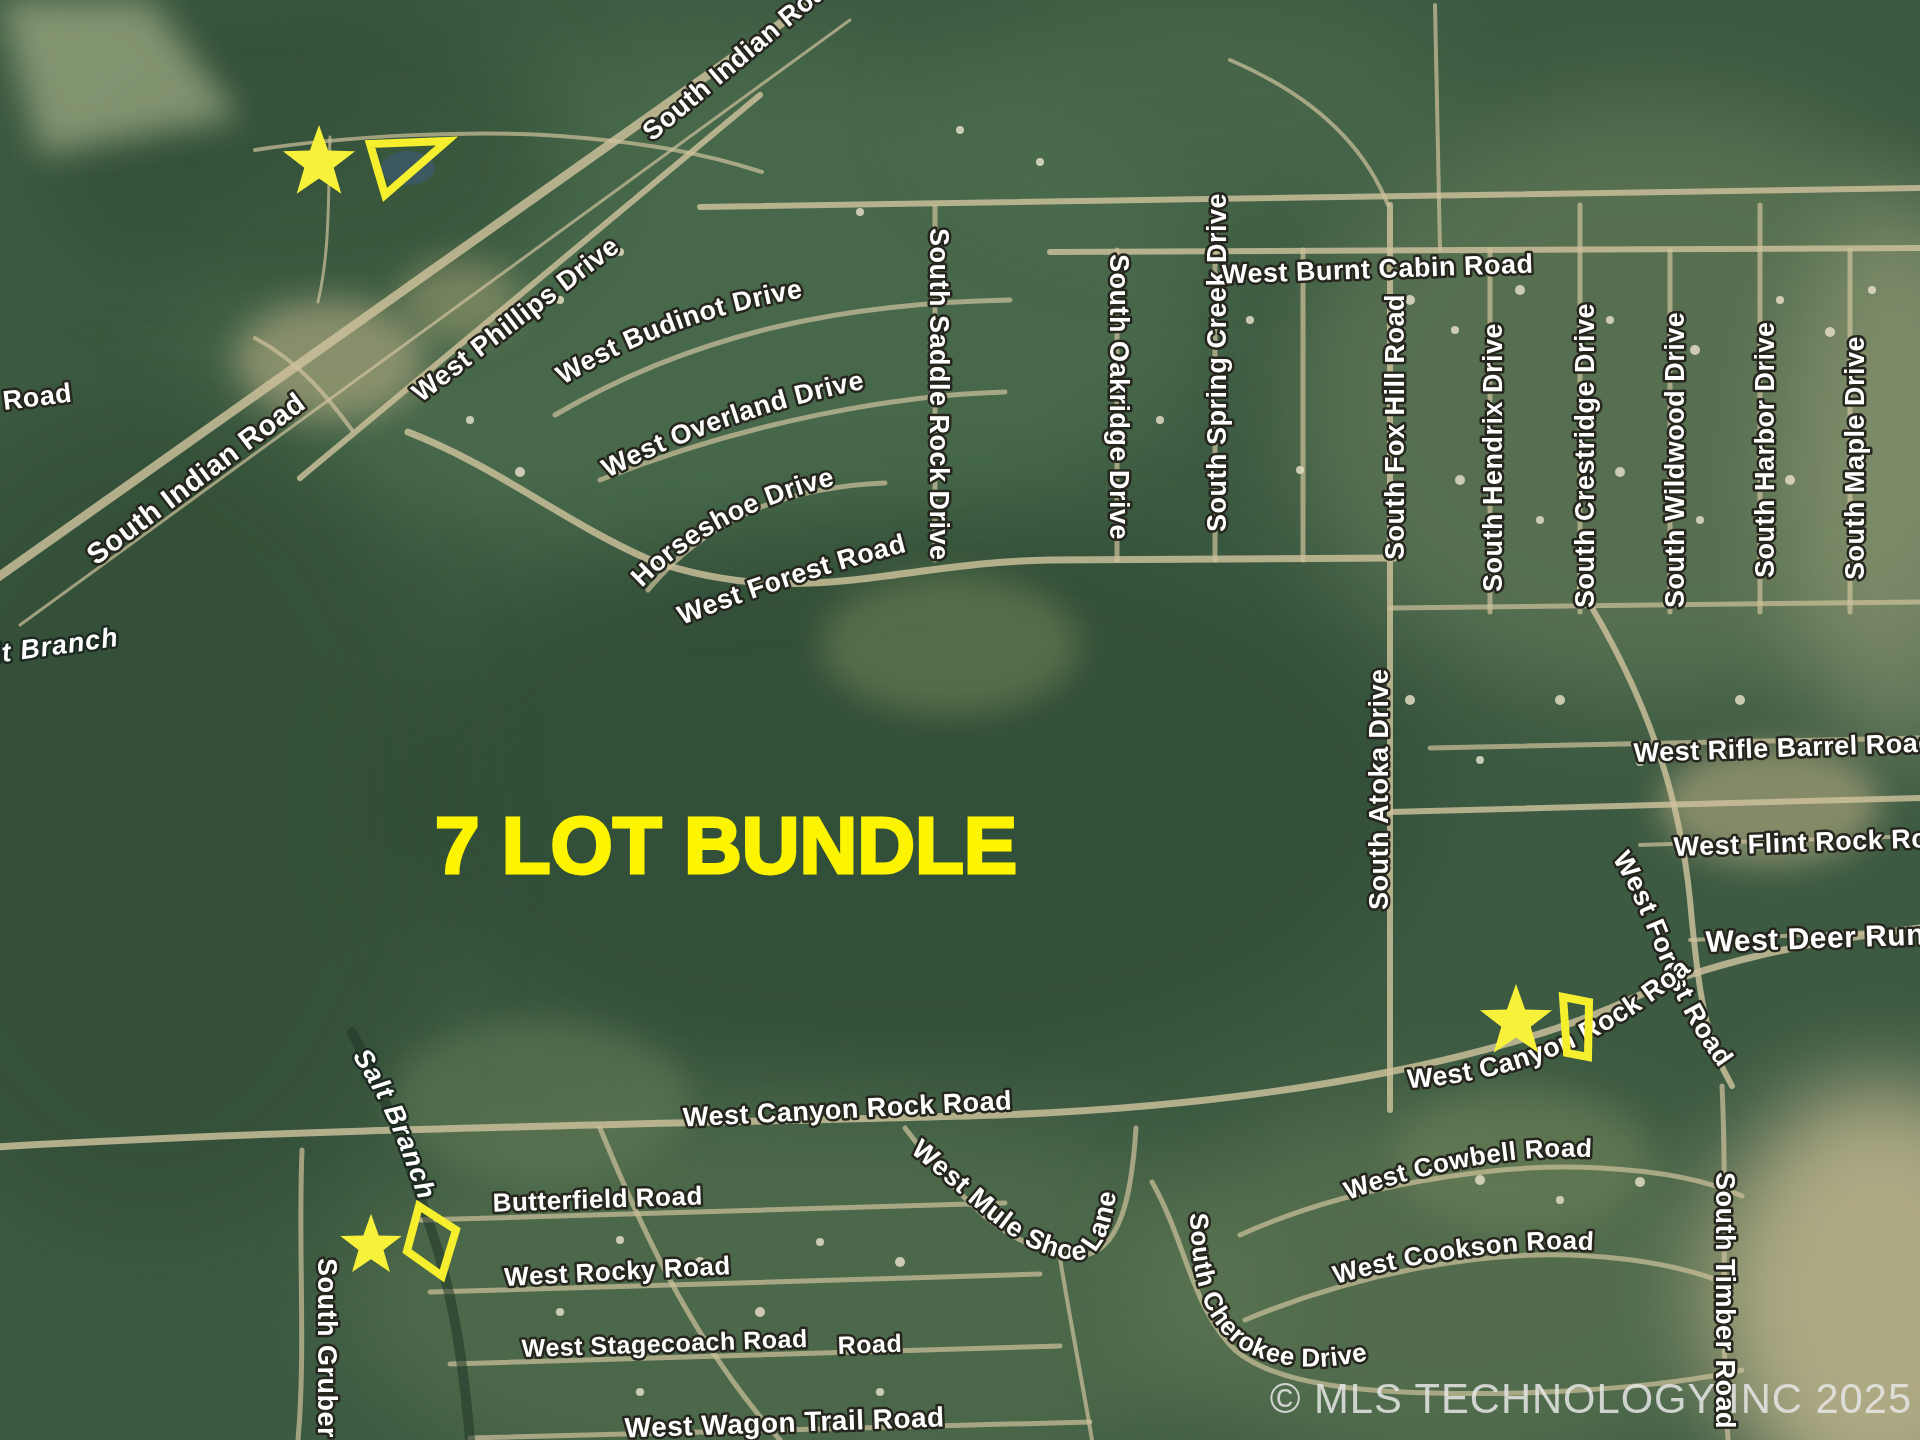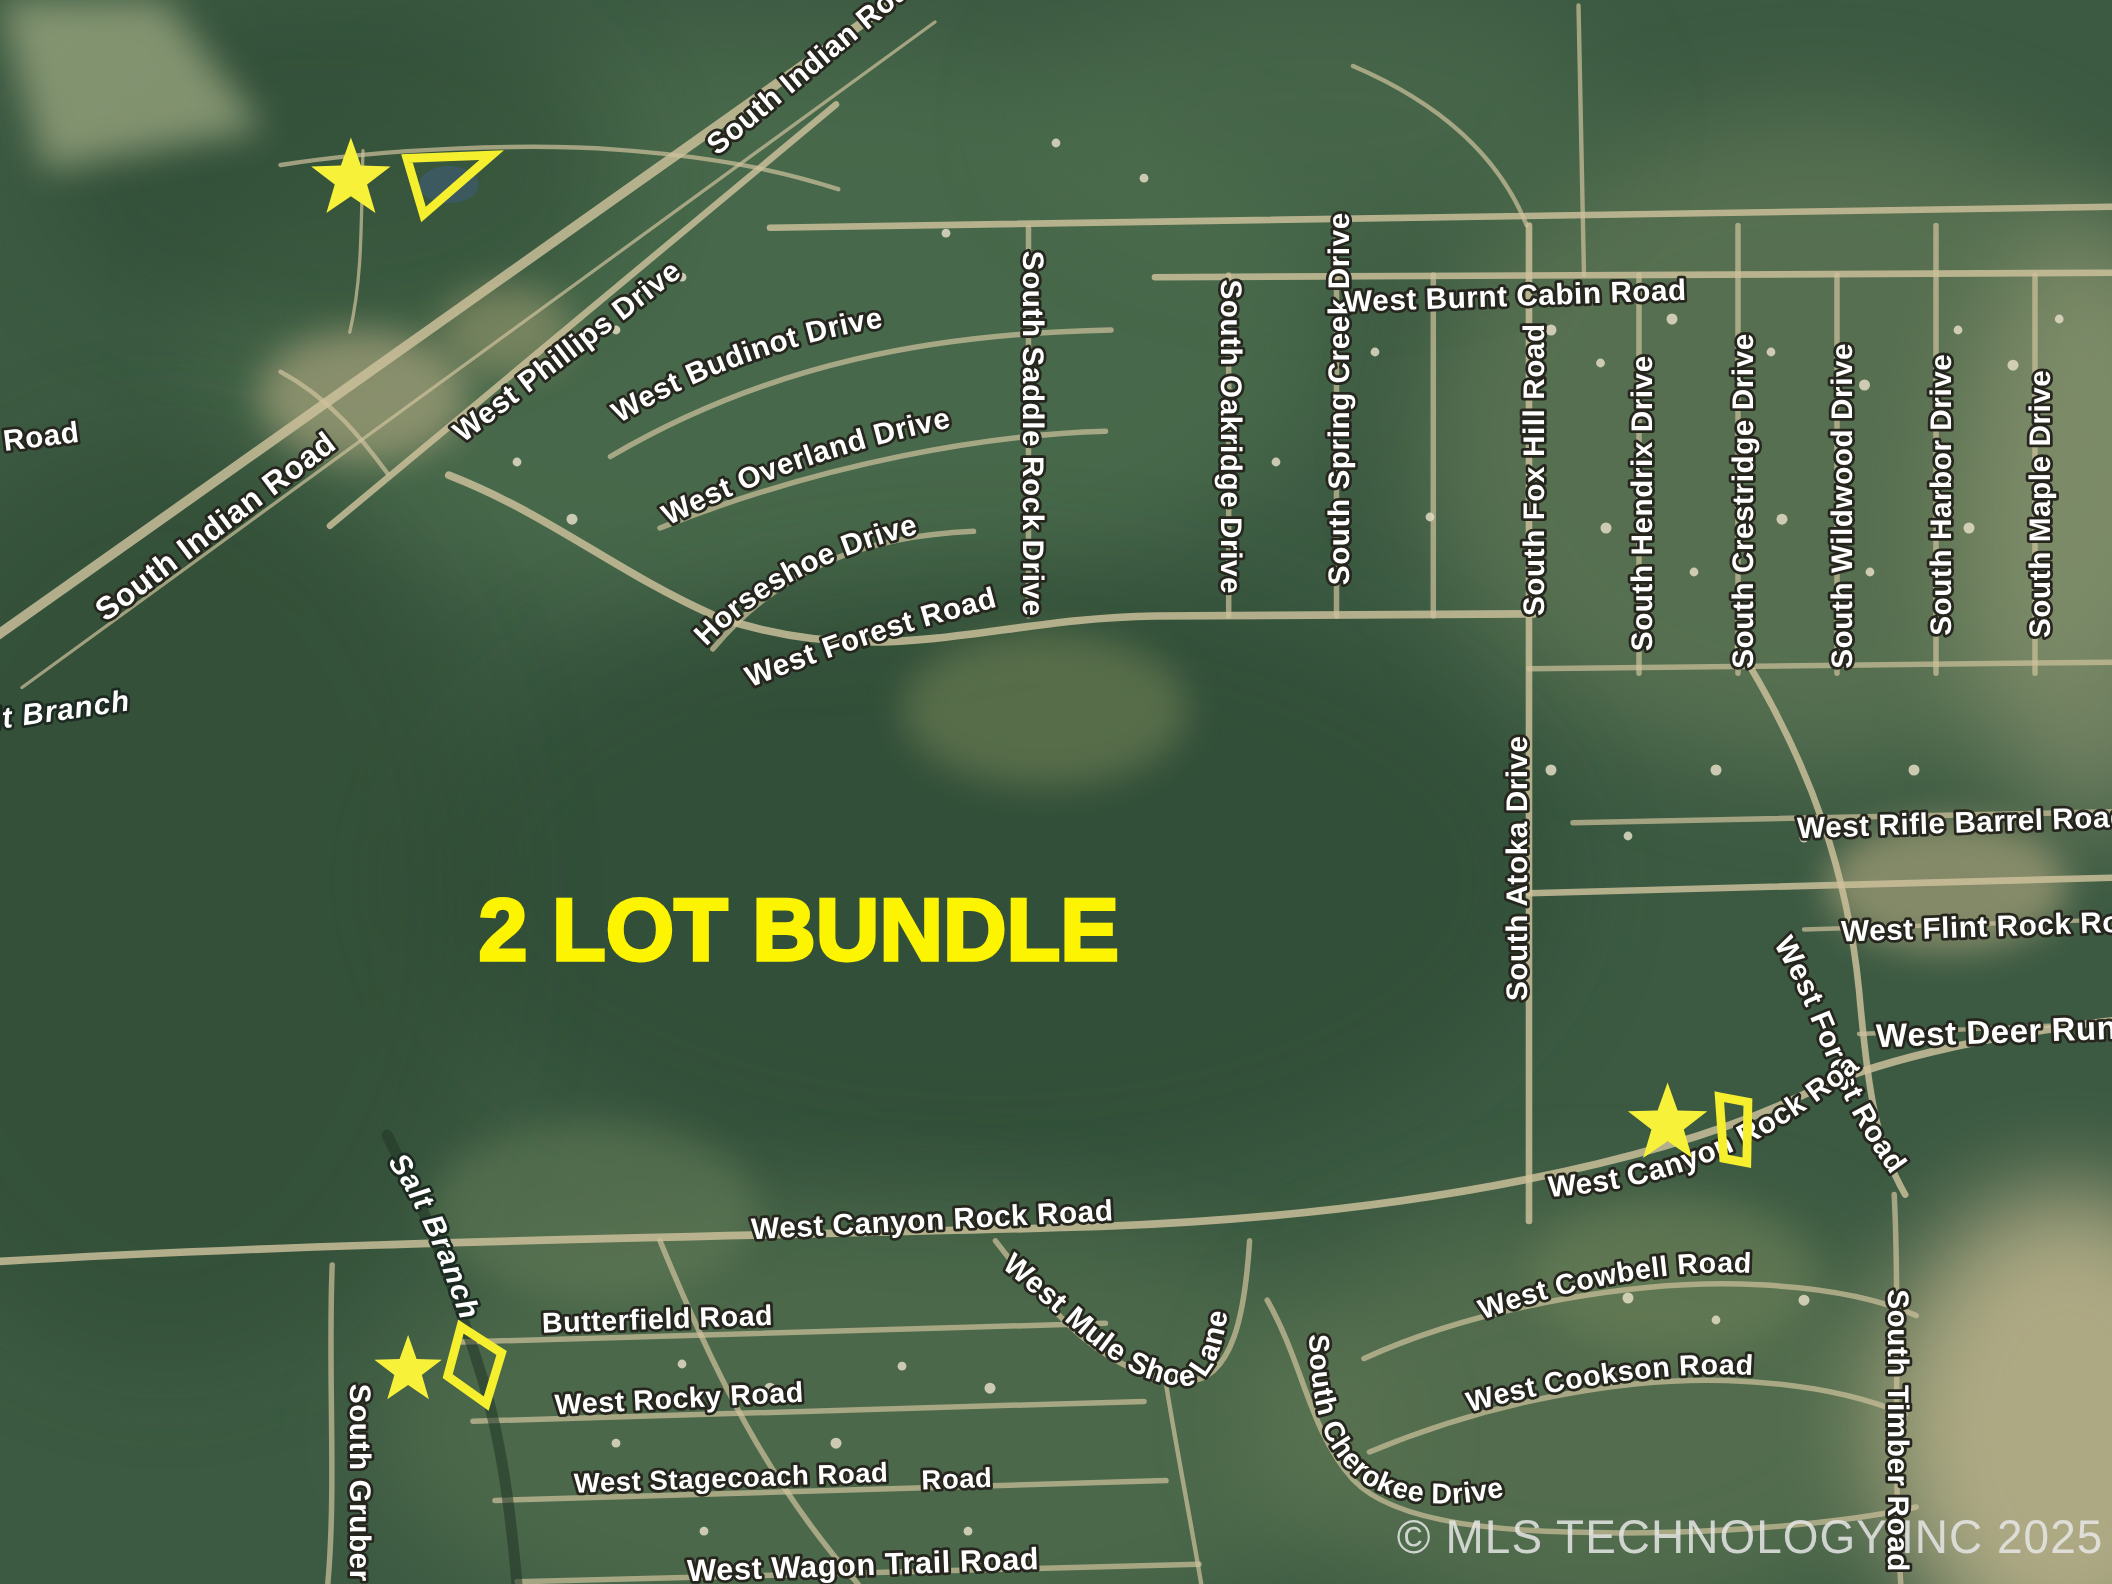--- a/index.html
+++ b/index.html
@@ -207,15 +207,15 @@
   <g>
     <polygon class="lot" points="370,144 447,141 385,195"></polygon>
     <polygon class="lot" points="1563,997 1589,1002 1588,1057 1567,1053"></polygon>
     <polygon class="lot" points="419,1206 456,1230 442,1276 407,1251"></polygon>
     <use href="#star-shape" class="star" transform="translate(319 163)"></use>
     <use href="#star-shape" class="star" transform="translate(1516 1022)"></use>
     <use href="#star-shape" class="star" transform="translate(371 1246) scale(0.85)"></use>
   </g>
 </svg>
 
-<div class="title-overlay">2 LOT BUNDLE</div>
+<div class="title-overlay">7 LOT BUNDLE</div>
 <div class="watermark">© MLS TECHNOLOGY INC 2025</div>
 </div>
 
 </body></html>

